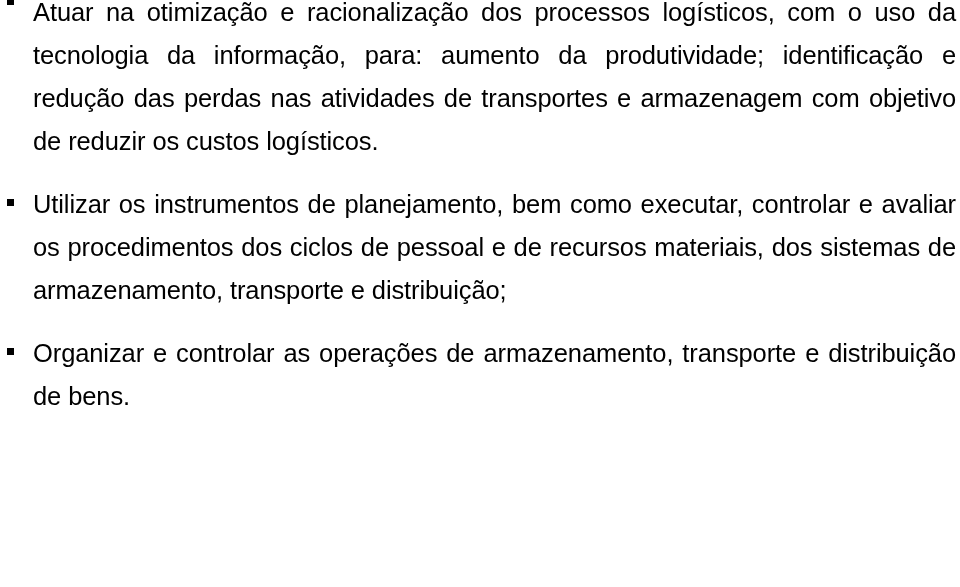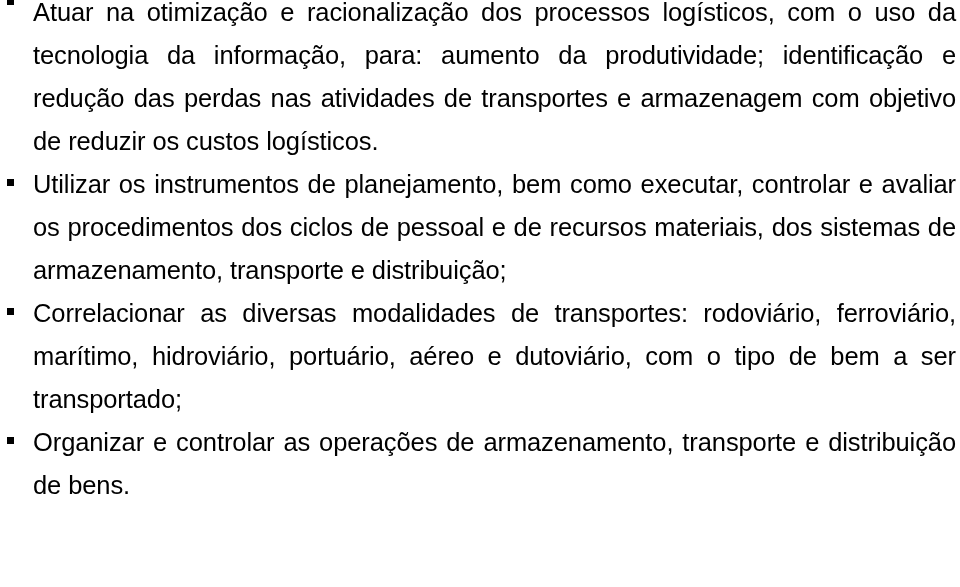--- a/index.html
+++ b/index.html
@@ -45,20 +45,21 @@
     display: block;
     font-size: 25.5px;
     line-height: 43px;
     text-align: justify;
     text-align-last: left;
     letter-spacing: -0.1px;
     word-spacing: 0px;
     padding-right: 4px;
     -webkit-hyphens: none;
     hyphens: none;
+    margin-top: 20px;
   }
   
   .bullet-item:first-child .bullet-marker {
     top: 7px;
   }
   .bullet-item:first-child .bullet-text {
     margin-top: -9px;
   }
 </style>
 </head>
@@ -71,24 +72,20 @@
       <span class="bullet-marker"></span>
       <span class="bullet-text">Atuar na otimização e racionalização dos processos logísticos, com o uso da tecnologia da informação, para: aumento da produtividade; identificação e redução das perdas nas atividades de transportes e armazenagem com objetivo de reduzir os custos logísticos.</span>
     </li>
 
     <li class="bullet-item">
       <span class="bullet-marker"></span>
       <span class="bullet-text">Utilizar os instrumentos de planejamento, bem como executar, controlar e avaliar os procedimentos dos ciclos de pessoal e de recursos materiais, dos sistemas de armazenamento, transporte e distribuição;</span>
     </li>
 
 
-    <li class="bullet-item">
-      <span class="bullet-marker"></span>
-      <span class="bullet-text">Correlacionar as diversas modalidades de transportes: rodoviário, ferroviário, marítimo, hidroviário, portuário, aéreo e dutoviário, com o tipo de bem a ser transportado;</span>
-    </li>
 
     <li class="bullet-item">
       <span class="bullet-marker"></span>
       <span class="bullet-text">Organizar e controlar as operações de armazenamento, transporte e distribuição de bens.</span>
     </li>
 
   </ul>
 </div>
 
 </body></html>

